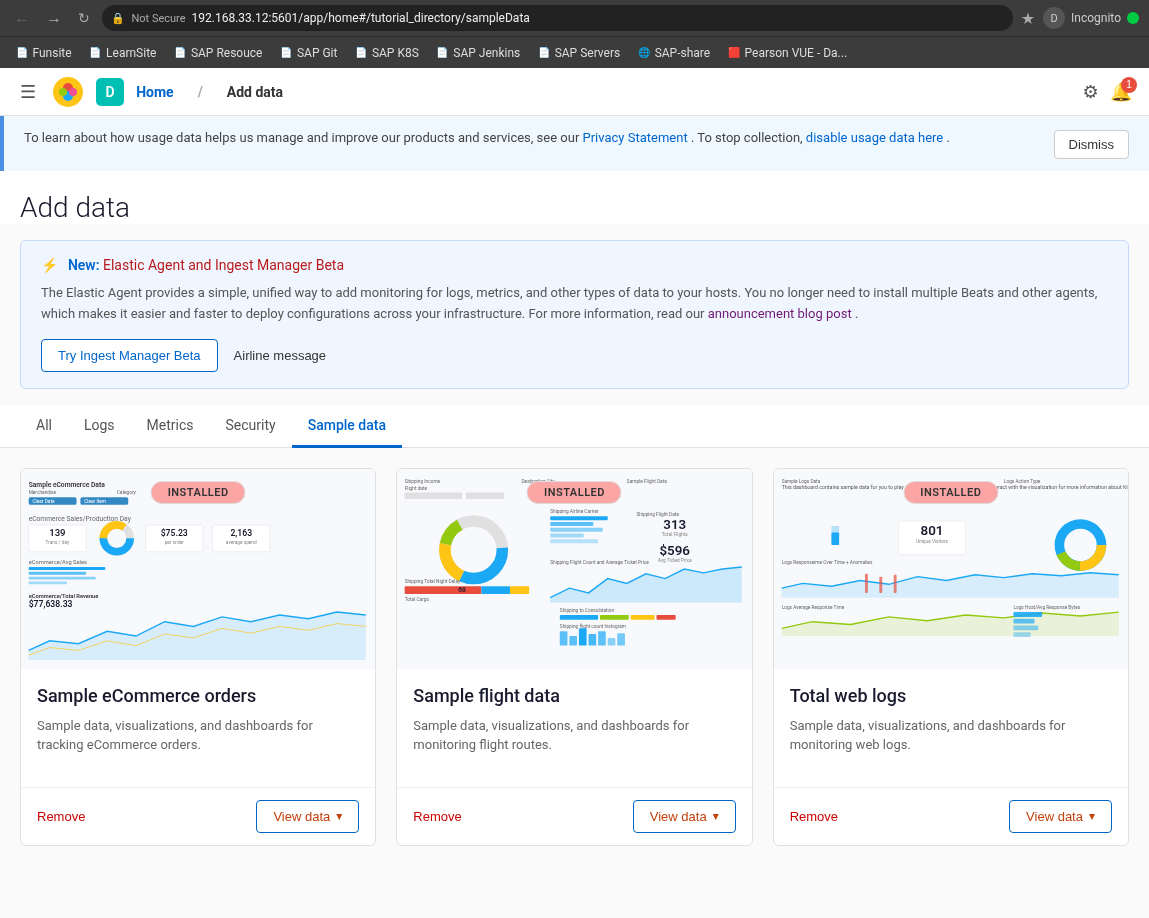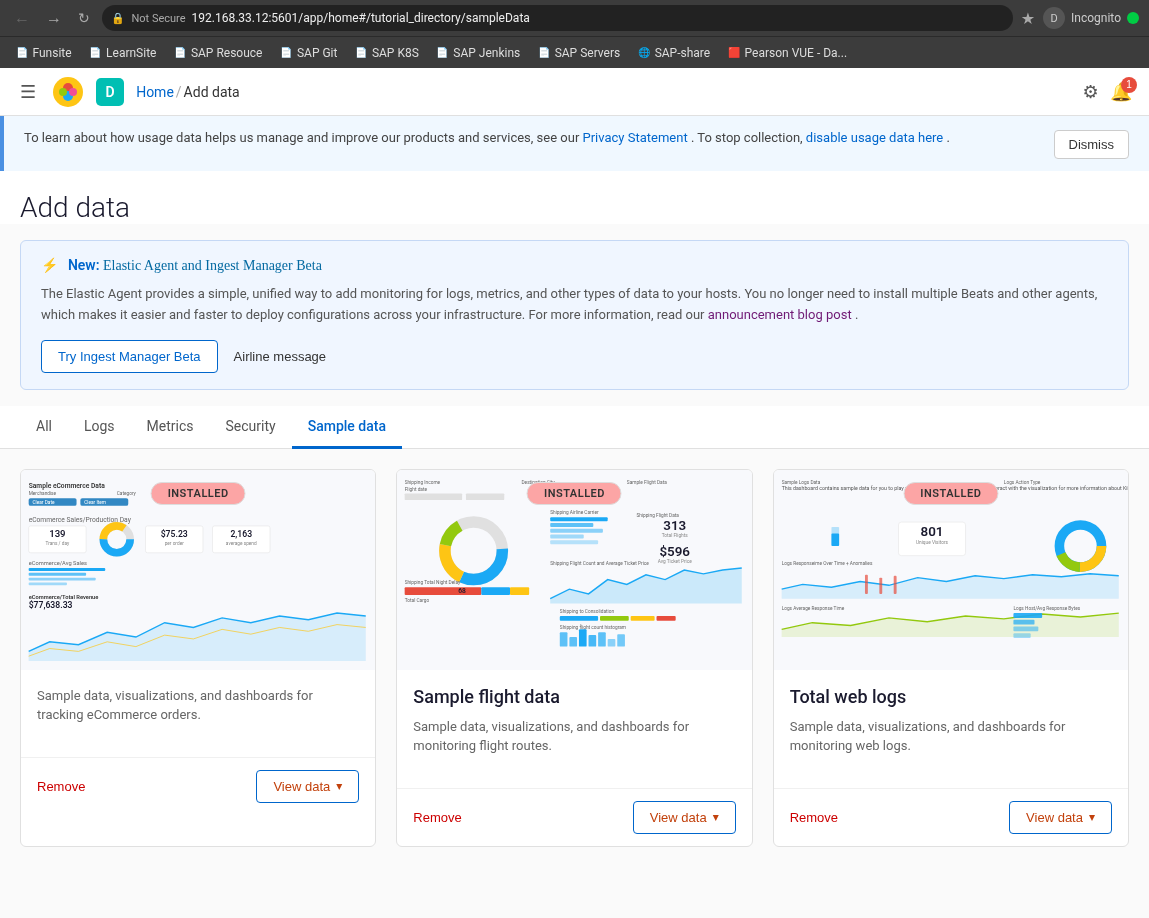--- a/index.html
+++ b/index.html
@@ -93,23 +93,24 @@
       color: #555;
       padding: 4px;
     }
     .app-logo {
       width: 32px;
       height: 32px;
     }
     .breadcrumb {
       display: flex;
       align-items: center;
-      gap: 2px;
+      gap: 24px;
       color: #555;
       font-size: 14px;
+      font-weight: bold;
     }
     .breadcrumb-separator { color: #aaa; }
     .breadcrumb-current { color: #333; }
     .header-right {
       margin-left: auto;
       display: flex;
       align-items: center;
       gap: 12px;
     }
     .header-icon-btn {
@@ -192,22 +193,21 @@
     .feature-banner-title {
       font-size: 14px;
       color: #333;
       margin-bottom: 10px;
     }
     .feature-banner-title .new-label {
       color: #0066cc;
       font-weight: 600;
     }
     .feature-banner-title .feature-name {
-      color: #0369a1;
-      font-family: Liberation Serif, serif;
+      color: #b91c1c;
     }
     .feature-banner-desc {
       font-size: 13px;
       color: #555;
       line-height: 1.6;
       margin-bottom: 14px;
     }
     .feature-banner-link { color: #701a75; text-decoration: none; }
     .feature-banner-actions {
       display: flex;
@@ -508,20 +508,21 @@
           <rect x="8" y="113" width="40" height="3" rx="1" fill="#1BA9F5" opacity="0.4"></rect>
 
           <text x="8" y="130" font-size="6" fill="#333" font-weight="600">eCommerce/Total Revenue</text>
           <text x="8" y="140" font-size="9" fill="#1a1a2e" font-weight="600">$77,638.33</text>
           <polyline points="8,185 30,175 60,178 90,165 120,170 150,155 180,160 210,150 240,155 270,148 300,152 330,145 360,148" fill="none" stroke="#1BA9F5" stroke-width="1.5"></polyline>
           <polygon points="8,185 30,175 60,178 90,165 120,170 150,155 180,160 210,150 240,155 270,148 300,152 330,145 360,148 360,195 8,195" fill="#1BA9F5" opacity="0.15"></polygon>
           <polyline points="8,190 30,182 60,185 90,175 120,180 150,168 180,172 210,162 240,167 270,160 300,164 330,157 360,160" fill="none" stroke="#FEC514" stroke-width="1" opacity="0.7"></polyline>
         </svg>
       </div>
       <div class="card-content">
+        <div class="card-title">Sample eCommerce orders</div>
         <div class="card-desc">Sample data, visualizations, and dashboards for tracking eCommerce orders.</div>
       </div>
       <div class="card-actions">
         <button class="remove-btn">Remove</button>
         <button class="view-data-btn">
           <span>View data</span>
           <span class="chevron-down">▾</span>
         </button>
       </div>
     </div>

